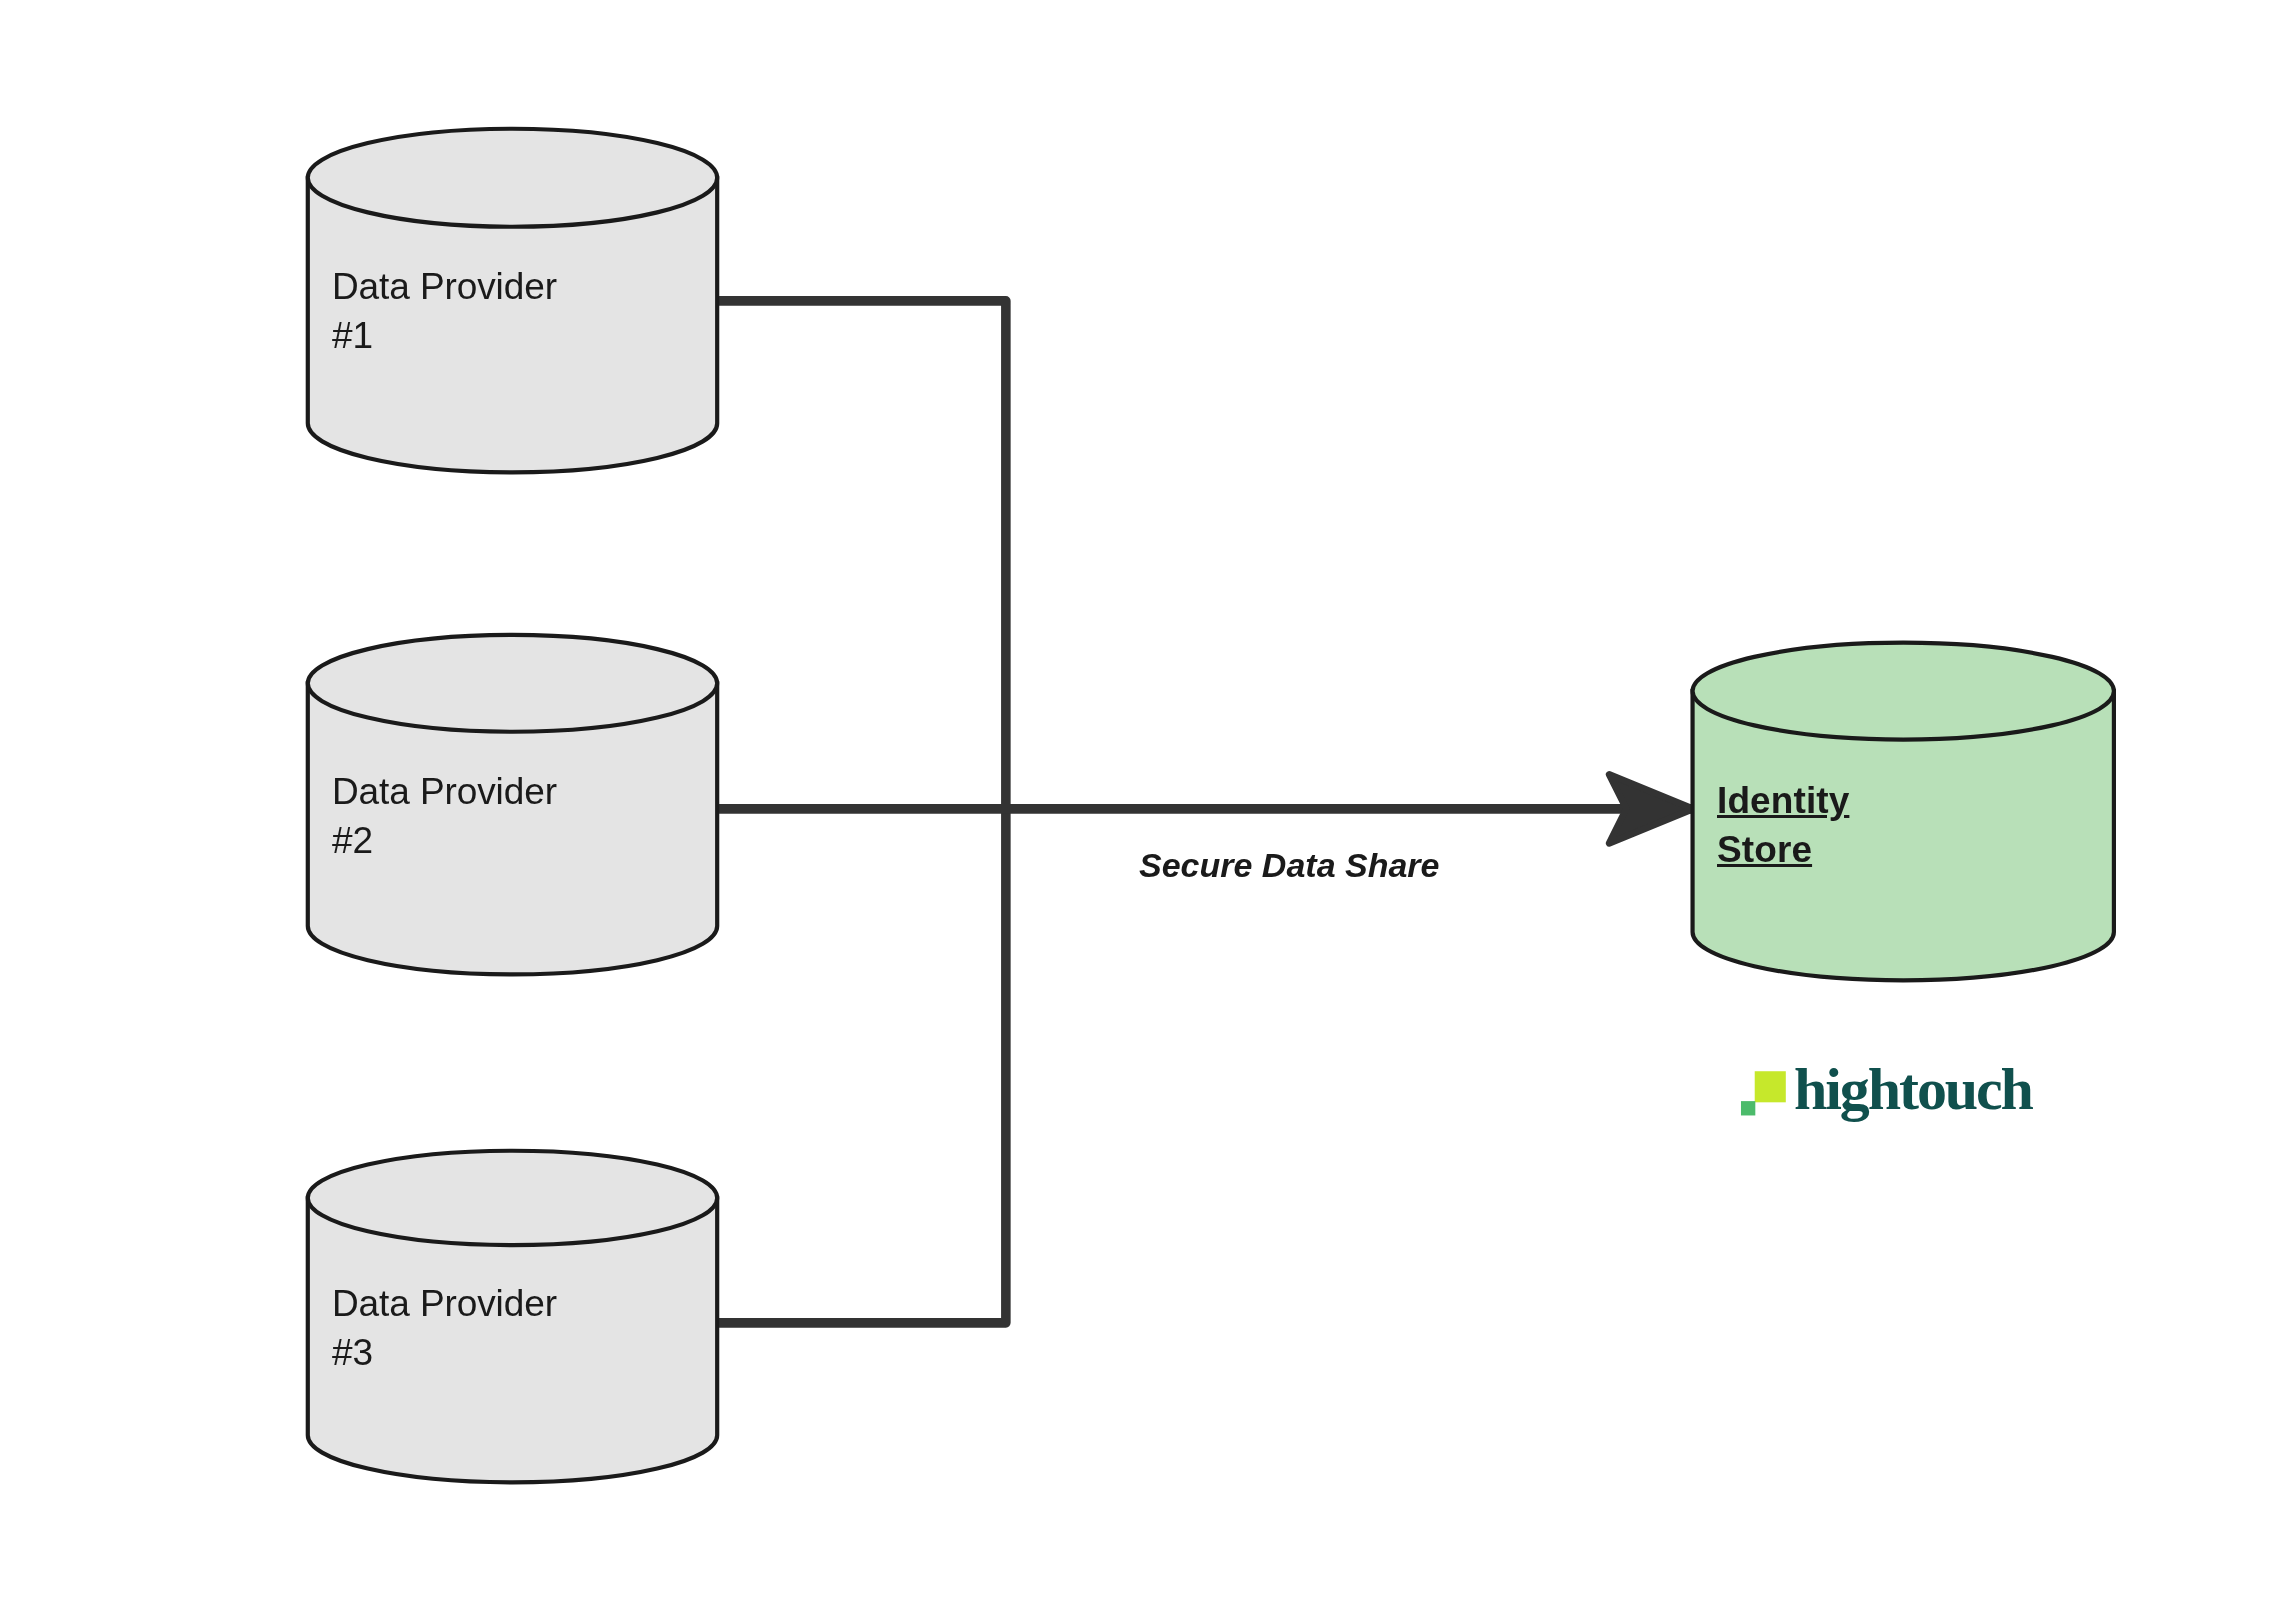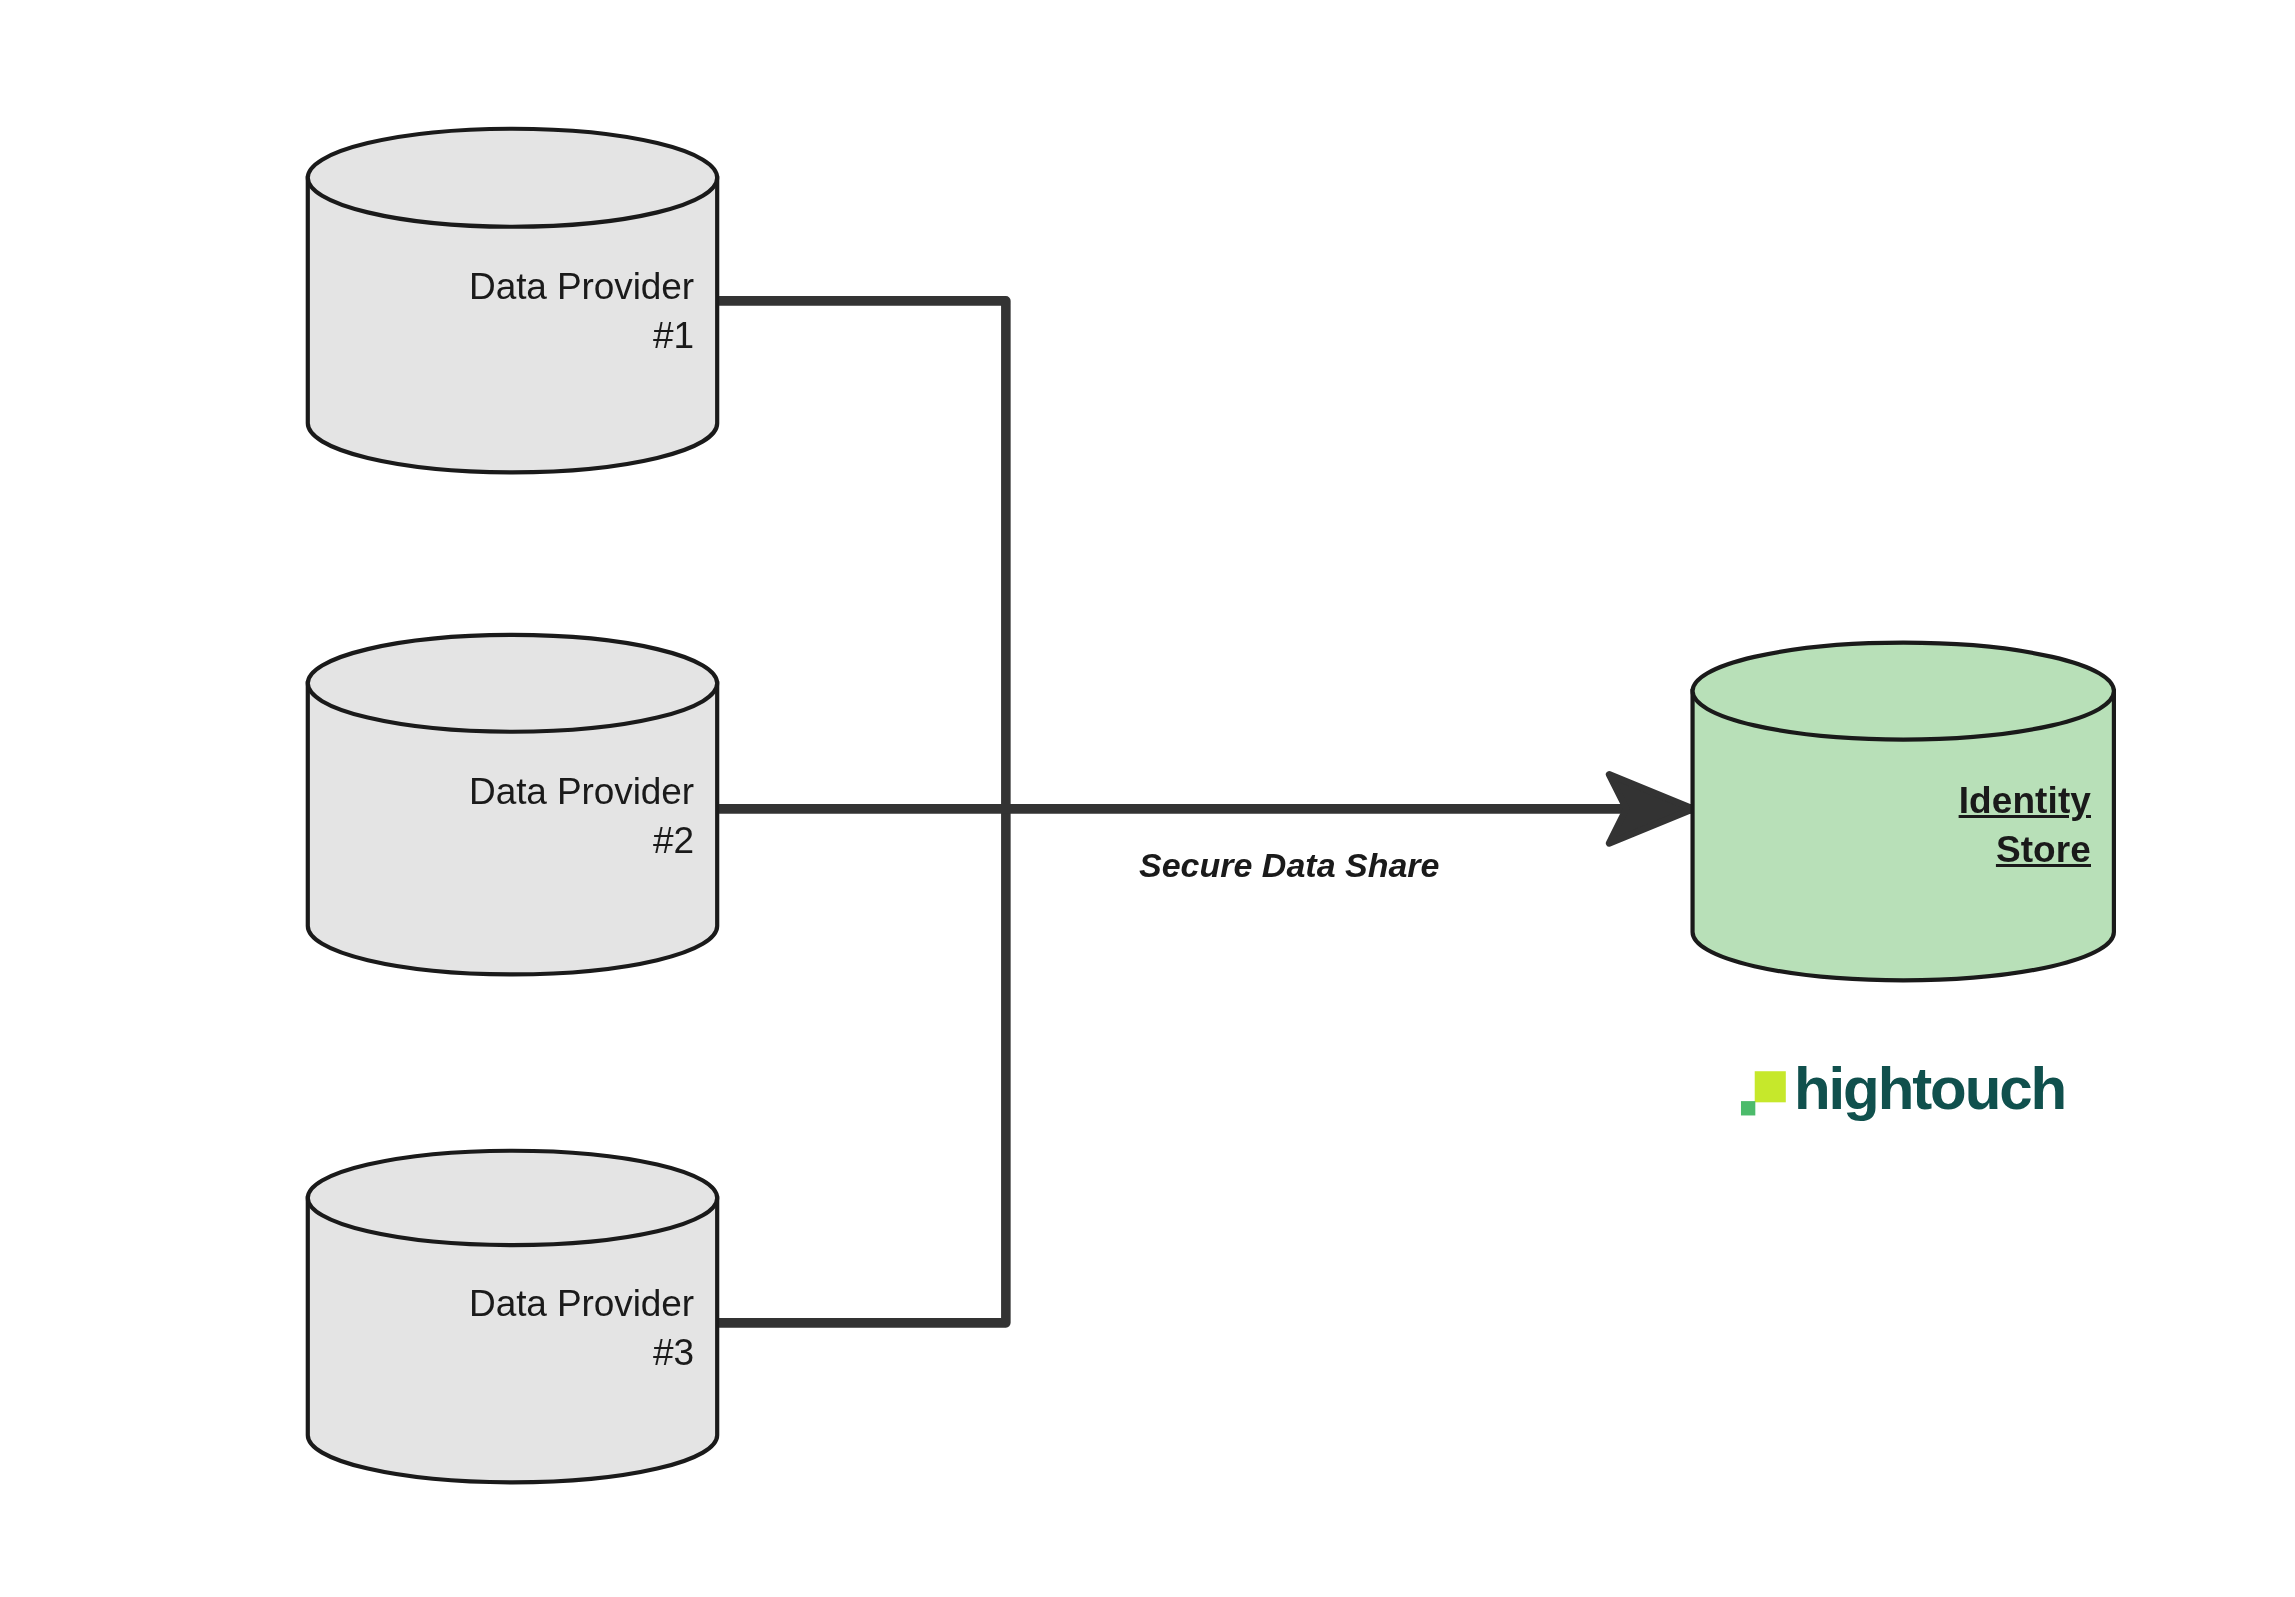--- a/index.html
+++ b/index.html
@@ -16,21 +16,21 @@
   }
   #canvas {
     position: absolute;
     left: 0;
     top: 0;
     width: 2295px;
     height: 1598px;
   }
   .node-label {
     position: absolute;
-    text-align: right;
+    text-align: left;
     line-height: 1.32;
     color: #1a1a1a;
     pointer-events: none;
     white-space: pre-line;
   }
   .provider-label {
     font-size: 37px;
     font-weight: 400;
     letter-spacing: -0.1px;
   }
@@ -59,20 +59,21 @@
   }
   .logo-wordmark {
     position: absolute;
     left: 57px;
     top: -2.4px;
     font-size: 60px;
     font-weight: 700;
     letter-spacing: -2.1px;
     color: #10504d;
     line-height: 78px;
+    font-family: Liberation Serif, serif;
   }
 </style>
 </head>
 <body>
 
 <svg id="canvas" viewBox="0 0 3840 2673" xmlns="http://www.w3.org/2000/svg">
 
   <defs>
     <marker id="arrowhead" markerWidth="10" markerHeight="8" refX="9.2" refY="4" orient="auto" markerUnits="strokeWidth">
       <path d="M0.6,0.4 L9.4,4 L0.6,7.6 L2.4,4 Z" fill="#333333" stroke="#333333" stroke-width="0.7" stroke-linejoin="round"></path>

